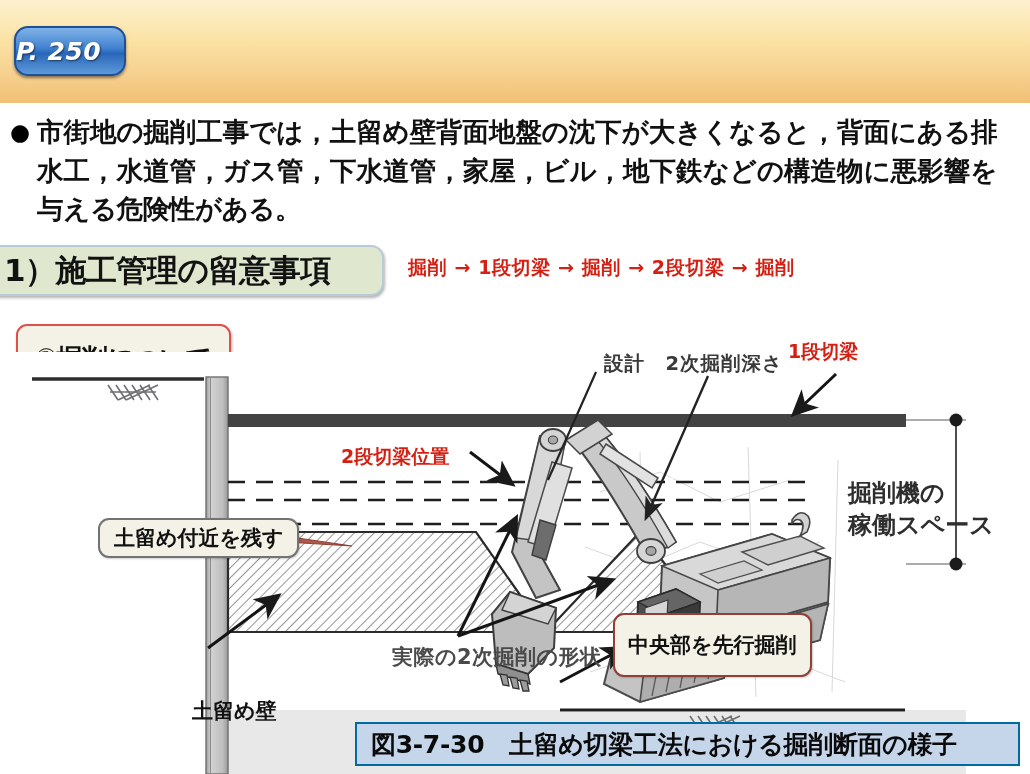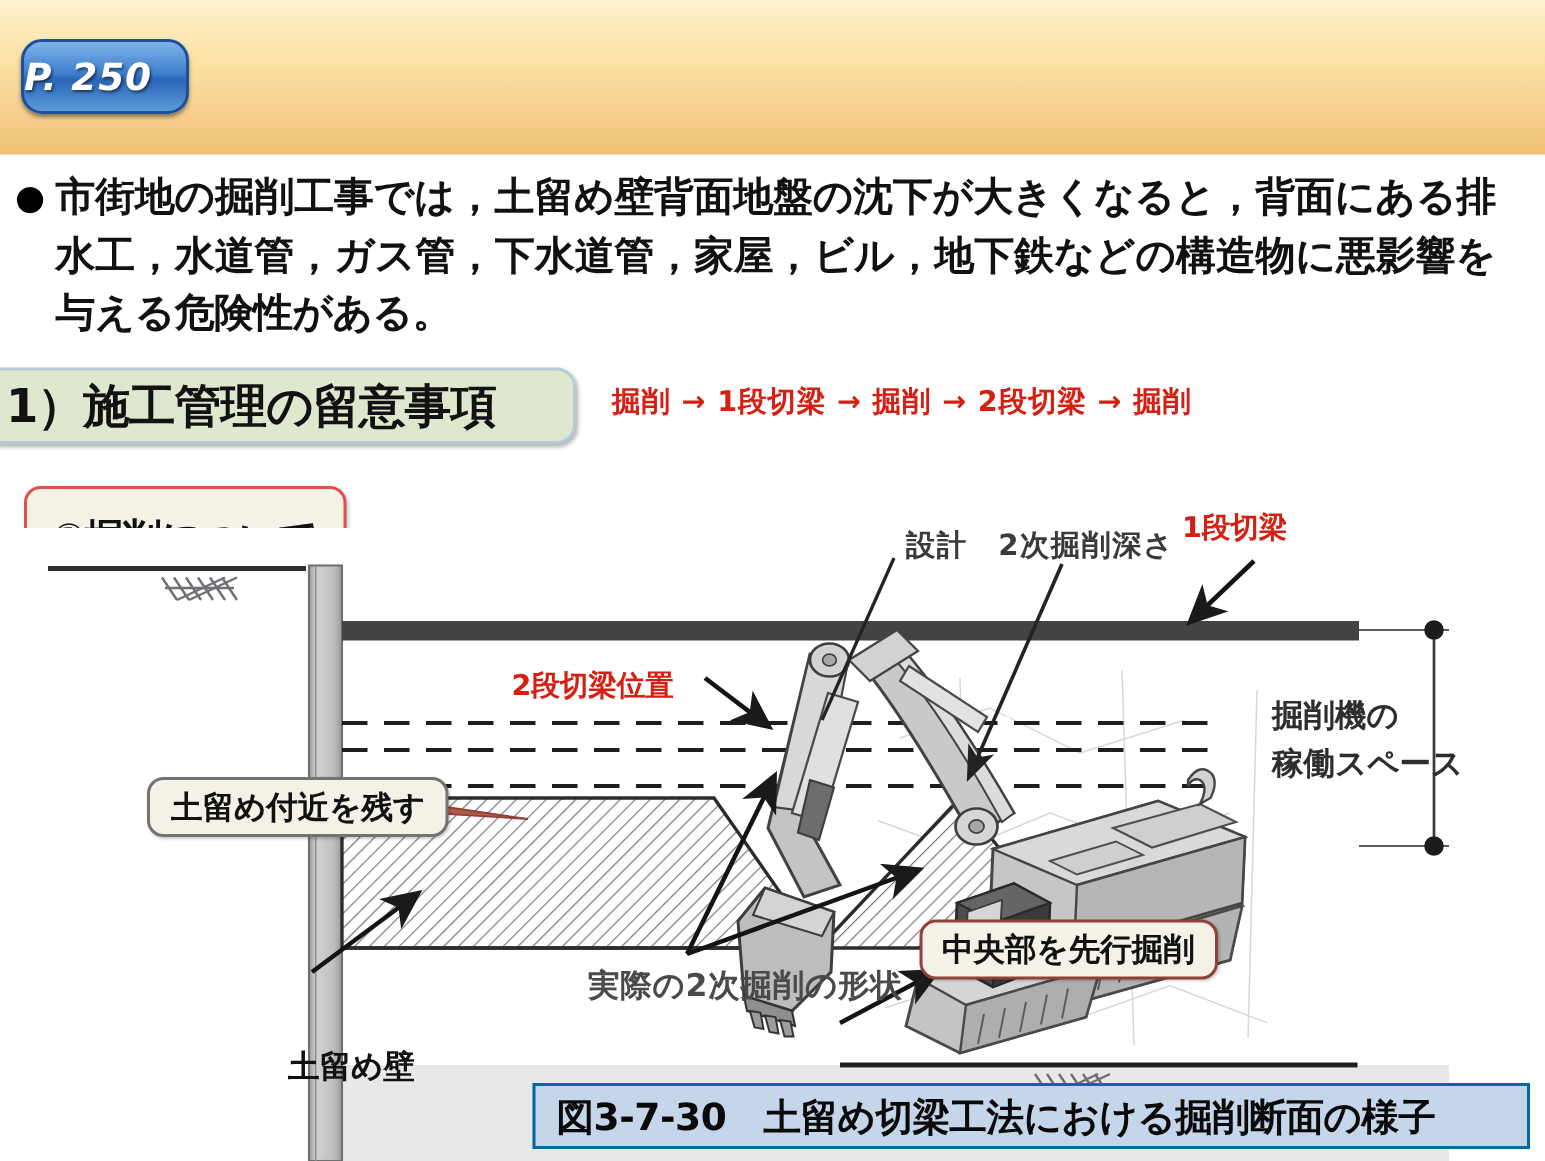--- a/index.html
+++ b/index.html
@@ -137,21 +137,21 @@
   
   .dlabel {
     position: absolute;
     white-space: nowrap;
     font-weight: bold;
   }
   #lbl-strut1 { left: 788px; top: 339px; font-size: 19px; color: #d41f12; }
   #lbl-strut2 { left: 341px; top: 444px; font-size: 19px; color: #d41f12; }
   #lbl-design-depth { left: 560px; top: 350px; font-size: 19.5px; color: #3a3a3a; letter-spacing: 1px; margin-left: 44px; }
   #lbl-machine-space {
-    left: 848px; top: 461px; font-size: 21px; color: #2e2e2e;
+    left: 848px; top: 477px; font-size: 24px; color: #2e2e2e;
     line-height: 32px; text-align: left; white-space: pre-line;
   }
   #lbl-actual-shape { left: 392px; top: 643px; font-size: 21px; color: #4a4a4a; letter-spacing: .5px; }
   #lbl-wall { left: 192px; top: 652px; font-size: 21px; color: #111; margin-top: 45px; }
 
   
   #callout-leave {
     position: absolute;
     left: 98px; top: 518px;
     height: 36px; padding: 0 14px;
@@ -160,21 +160,21 @@
     border-radius: 11px;
     display: flex; align-items: center;
     box-shadow: 1px 1px 2px rgba(0,0,0,.2);
   }
   #callout-leave span { font-size: 21px; font-weight: bold; color: #111; white-space: nowrap; }
 
   
   #callout-center {
     position: absolute;
     left: 613px; top: 613px;
-    height: 36px; padding: 0 13px;
+    height: 36px; padding: 12px 13px;
     background: #f4f2e6;
     border: 2px solid #8f4038;
     border-radius: 11px;
     display: flex; align-items: center;
     box-shadow: 1px 1px 2px rgba(0,0,0,.2);
   }
   #callout-center span { font-size: 21px; font-weight: bold; color: #111; white-space: nowrap; }
 
   
   #figure-caption {

